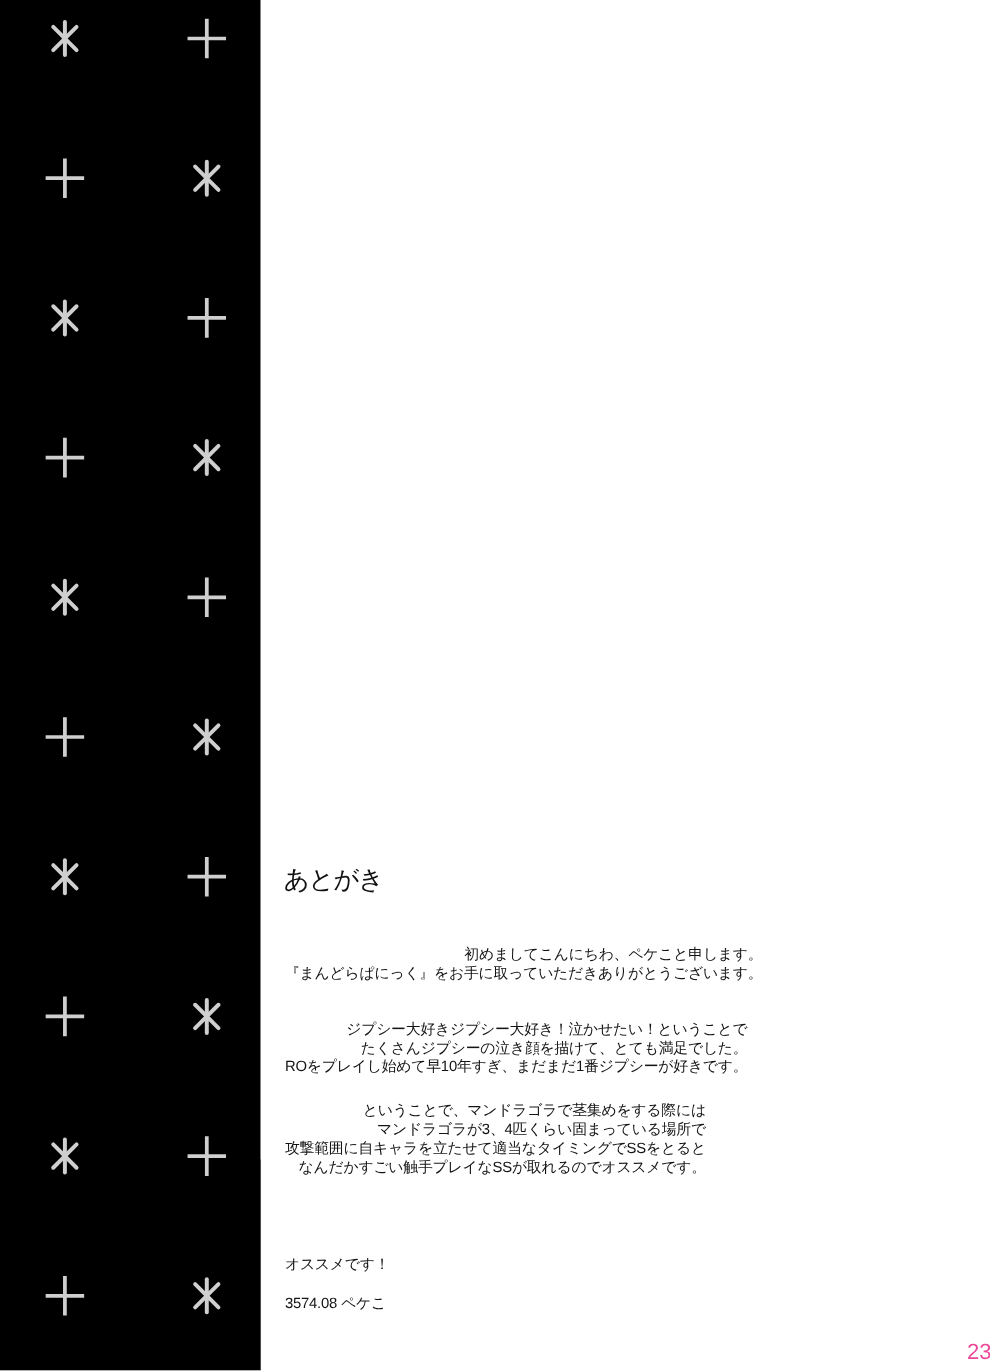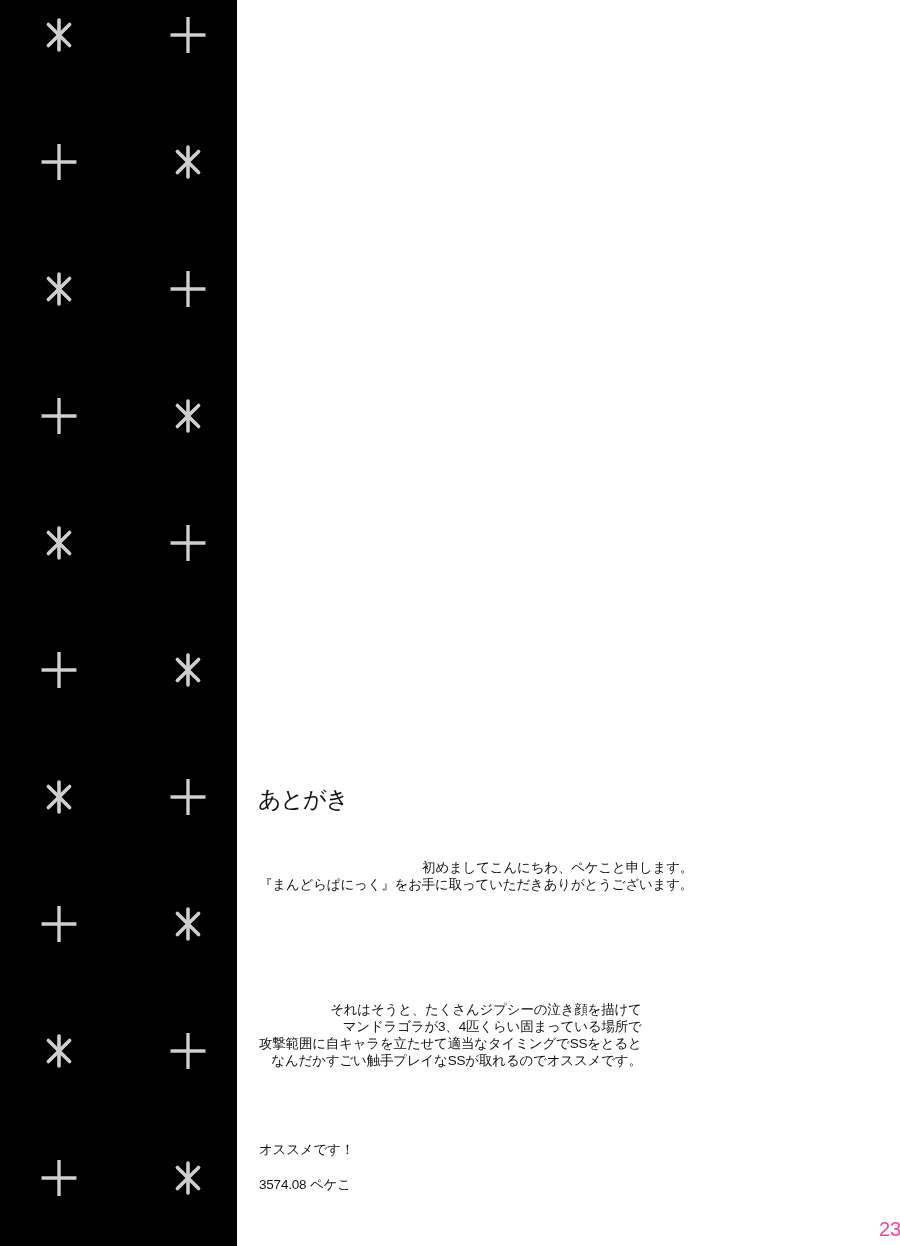--- a/index.html
+++ b/index.html
@@ -255,22 +255,27 @@
       </span>
     </div>
 </div>
 
 <main class="content">
   <h1 class="title">あとがき</h1>
   <div class="para p0">
       <div class="line">初めましてこんにちわ、ペケこと申します。</div>
       <div class="line">『まんどらぱにっく』をお手に取っていただきありがとうございます。</div>
     </div>
+  <div class="para p1">
+      <div class="line">ジプシー大好きジプシー大好き！泣かせたい！ということで</div>
+      <div class="line">たくさんジプシーの泣き顔を描けて、とても満足でした。</div>
+      <div class="line">ROをプレイし始めて早10年すぎ、まだまだ1番ジプシーが好きです。</div>
+    </div>
   <div class="para p2">
-      <div class="line">それはそうと、たくさんジプシーの泣き顔を描けて</div>
+      <div class="line">ということで、マンドラゴラで茎集めをする際には</div>
       <div class="line">マンドラゴラが3、4匹くらい固まっている場所で</div>
       <div class="line">攻撃範囲に自キャラを立たせて適当なタイミングでSSをとると</div>
       <div class="line">なんだかすごい触手プレイなSSが取れるのでオススメです。</div>
     </div>
   <div class="para p3">
       <div class="line">オススメです！</div>
     </div>
   <div class="para p4">
       <div class="line">3574.08 ペケこ</div>
     </div>

